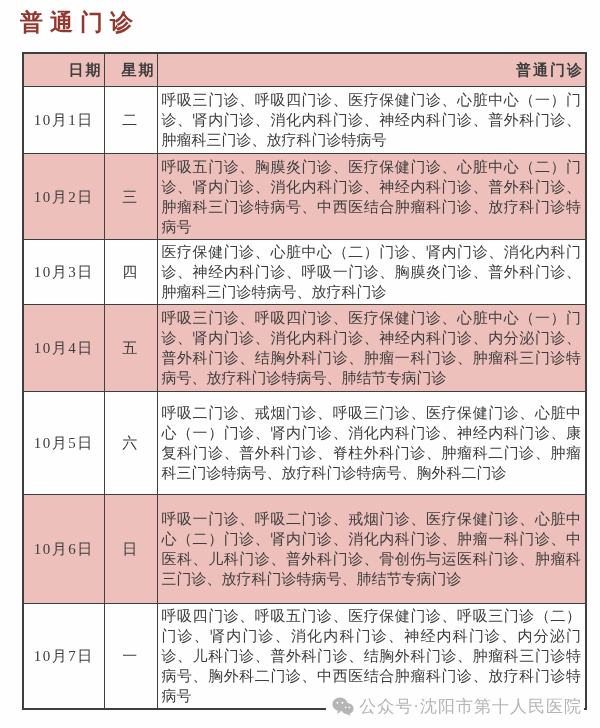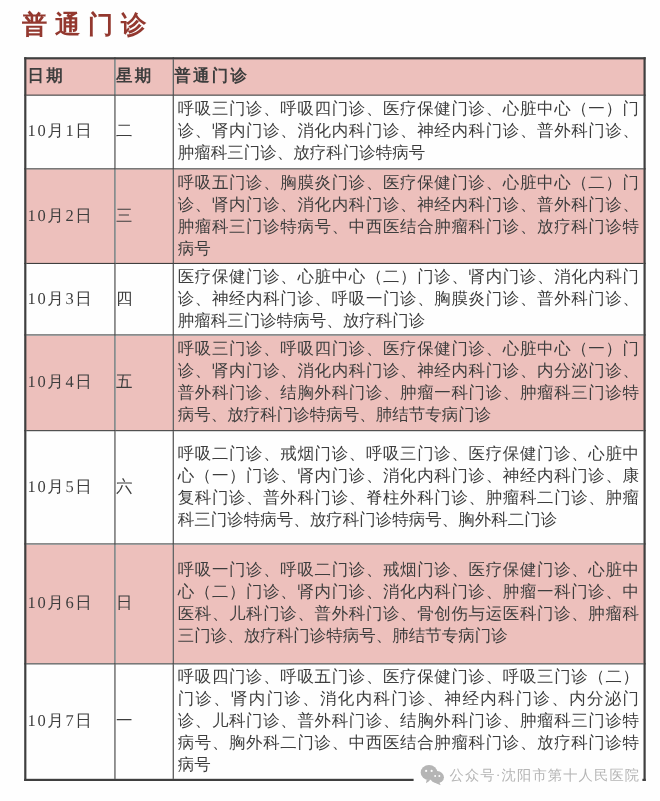--- a/index.html
+++ b/index.html
@@ -34,25 +34,26 @@
   table.schedule th, table.schedule td {
     border: 1px solid #3f3f3f;
     font-size: 15px;
     line-height: 20px;
     vertical-align: middle;
     overflow: hidden;
   }
   table.schedule th {
     background: #edc0bc;
     font-weight: bold;
-    text-align: left;
+    text-align: right;
     height: 30px;
     letter-spacing: 2px;
   }
   td.date, td.weekday {
+    text-align: center;
     letter-spacing: 1.5px;
     white-space: nowrap;
   }
   td.dept {
     text-align: justify;
     padding: 2px 4px;
   }
   tr.pink td { background: #edc0bc; }
   tr.white td { background: #fefefe; }
   tr.r1 { height: 67px; }
@@ -65,21 +66,21 @@
   .watermark {
     position: absolute;
     top: 693px;
     right: 16px;
     display: flex;
     align-items: center;
     gap: 5px;
     background: #fefefe;
     padding: 2px 2px 2px 6px;
     color: #b5b5b5;
-    font-size: 13px;
+    font-size: 17px;
     letter-spacing: 1px;
     white-space: nowrap;
   }
   .wm-icon { display: inline-flex; }
 </style>
 </head>
 <body>
 
 <div class="page">
 

